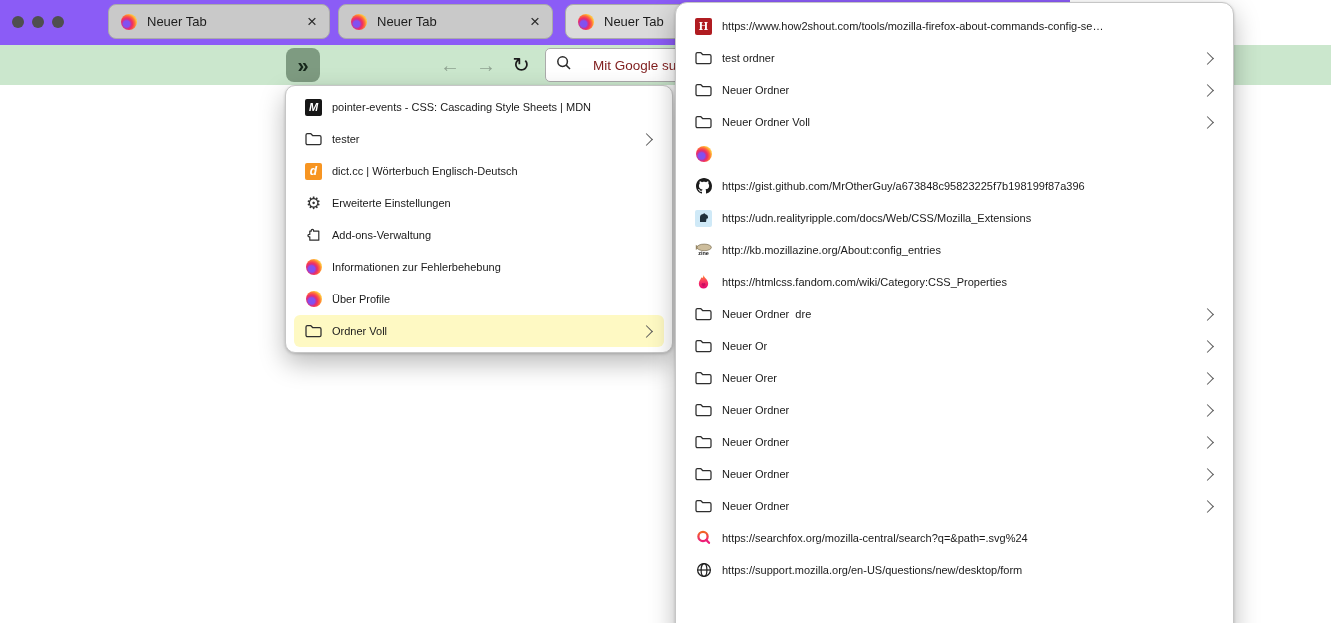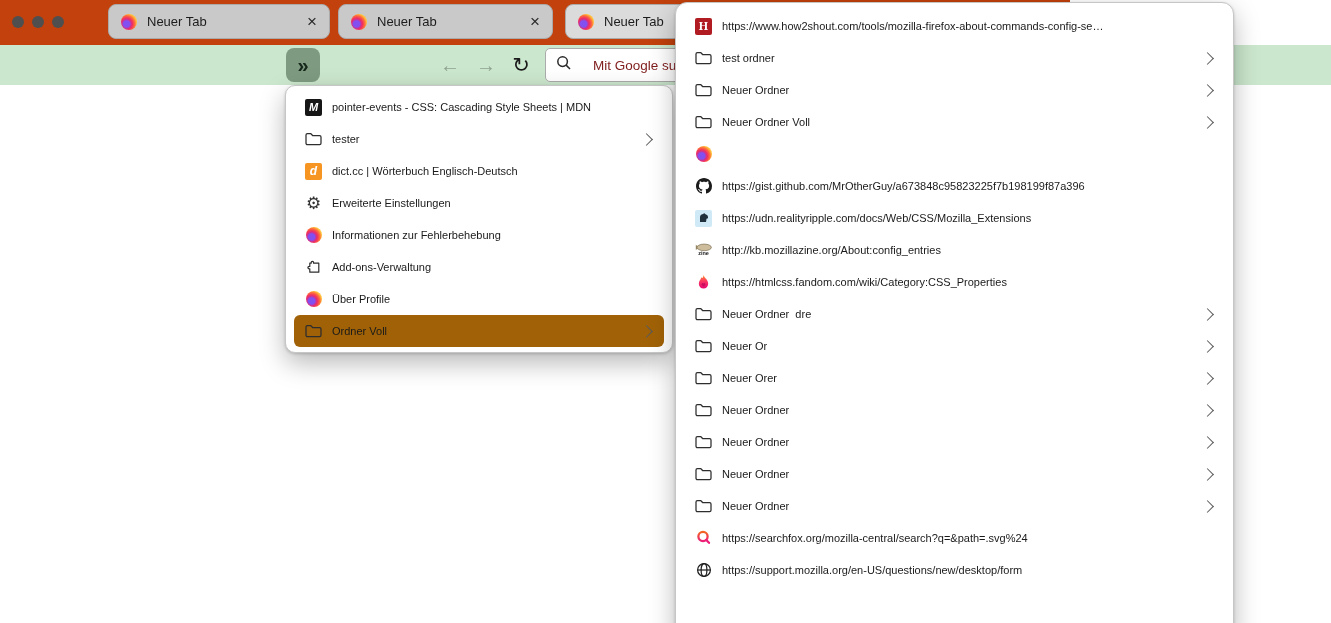--- a/index.html
+++ b/index.html
@@ -3,21 +3,21 @@
 <meta charset="utf-8">
 <style>
   html,body{margin:0;padding:0;}
   body{
     width:1331px;height:623px;overflow:hidden;position:relative;
     background:#ffffff;
     font-family:"Liberation Sans","DejaVu Sans",sans-serif;
     -webkit-font-smoothing:antialiased;
   }
   
-  .tabbar{position:absolute;left:0;top:0;width:1070px;height:45px;background:#c2410c;}
+  .tabbar{position:absolute;left:0;top:0;width:1070px;height:45px;background:#8b5cf6;}
   .traffic{position:absolute;left:12px;top:16px;display:flex;gap:8px;}
   .dot{width:12px;height:12px;border-radius:50%;background:#4f4f4f;}
   .tab{
     position:absolute;top:4px;height:35px;box-sizing:border-box;
     background:#c9c9c9;border:1px solid #aaaaaa;border-radius:8px;
     display:flex;align-items:center;padding:0 12px;
   }
   .tab.lighter{background:#dbdbdb;}
   .tab .tab-label{font-size:13px;color:#1c1c1c;margin-left:10px;flex:1;white-space:pre;}
   .tab .tab-close{margin-left:8px;font-size:17px;line-height:1;color:#2b2b2b;cursor:default;}
@@ -47,21 +47,21 @@
     position:absolute;background:#ffffff;box-sizing:border-box;
     border:1px solid #c6c6c6;
     box-shadow:0 10px 26px rgba(0,0,0,0.28), 0 1px 3px rgba(0,0,0,0.18);
   }
   .menu{left:285px;top:85px;width:388px;height:268px;border-radius:10px;padding:5px 0 0 0;z-index:15;}
   .submenu{left:675px;top:2px;width:559px;height:640px;border-radius:12px;padding:7px 0 0 0;z-index:20;}
   .menu-item{
     height:32px;margin:0 8px;padding:0 10px;border-radius:6px;
     display:flex;align-items:center;gap:0;
   }
-  .menu-item.highlighted{background:#a16207;}
+  .menu-item.highlighted{background:#fef9c3;}
   .menu-item .icon{width:19px;height:18px;margin-right:9px;flex:none;
     display:flex;align-items:center;justify-content:center;}
   .menu-item .label{font-size:11px;color:#1a1a1a;white-space:pre;overflow:hidden;text-overflow:ellipsis;}
   .menu-item .chev{
     margin-left:auto;width:8px;height:8px;flex:none;
     border-top:1.6px solid #5a5a5a;border-right:1.6px solid #5a5a5a;
     transform:rotate(45deg);margin-right:3px;
   }
   
   .sq{width:17px;height:17px;border-radius:2px;display:flex;align-items:center;justify-content:center;
@@ -142,31 +142,31 @@
       <span class="label">dict.cc | Wörterbuch Englisch-Deutsch</span>
     </div>
     <div class="menu-item">
       <span class="icon">
         <span class="glyph">⚙</span>
       </span>
       <span class="label">Erweiterte Einstellungen</span>
     </div>
     <div class="menu-item">
       <span class="icon">
-        <span class="ffball"></span>
-      </span>
-      <span class="label">Informationen zur Fehlerbehebung</span>
-    </div>
-    <div class="menu-item">
-      <span class="icon">
         <svg width="16" height="16" viewBox="0 0 16 16" fill="none" stroke="#2e2e2e" stroke-width="1.2" stroke-linejoin="round">
           <path d="M5.2 3.6 C5.2 1.9 7.6 1.9 7.6 3.6 L7.6 4.2 L12.8 4.2 L12.8 13.2 L3.8 13.2 L3.8 9.8 L3.2 9.8 C1.5 9.8 1.5 7.4 3.2 7.4 L3.8 7.4 L3.8 4.2 L5.2 4.2 Z"></path>
         </svg>
       </span>
       <span class="label">Add-ons-Verwaltung</span>
+    </div>
+    <div class="menu-item">
+      <span class="icon">
+        <span class="ffball"></span>
+      </span>
+      <span class="label">Informationen zur Fehlerbehebung</span>
     </div>
     <div class="menu-item">
       <span class="icon">
         <span class="ffball"></span>
       </span>
       <span class="label">Über Profile</span>
     </div>
     <div class="menu-item highlighted">
       <span class="icon">
         <svg width="17" height="14" viewBox="0 0 17 14">

